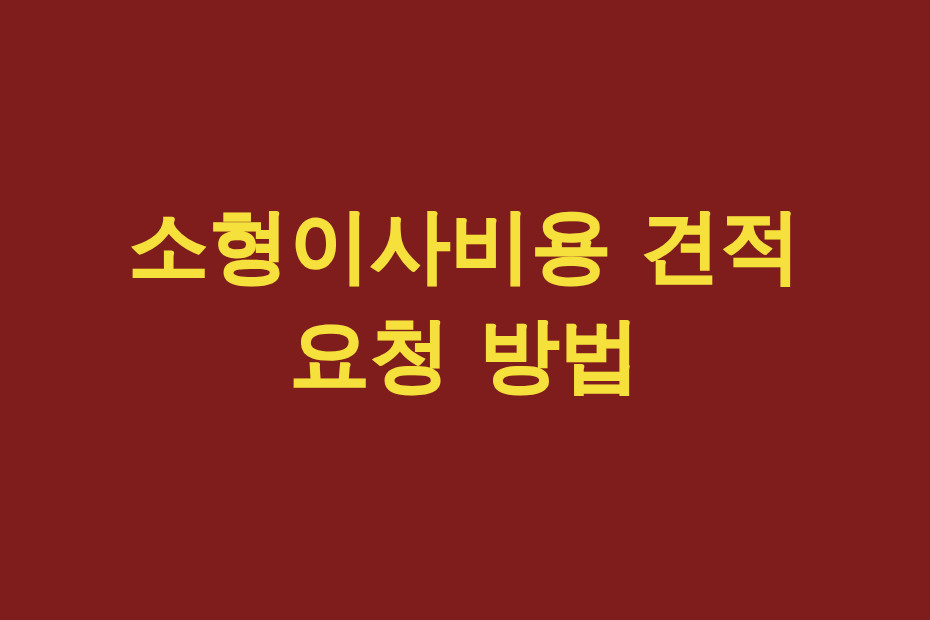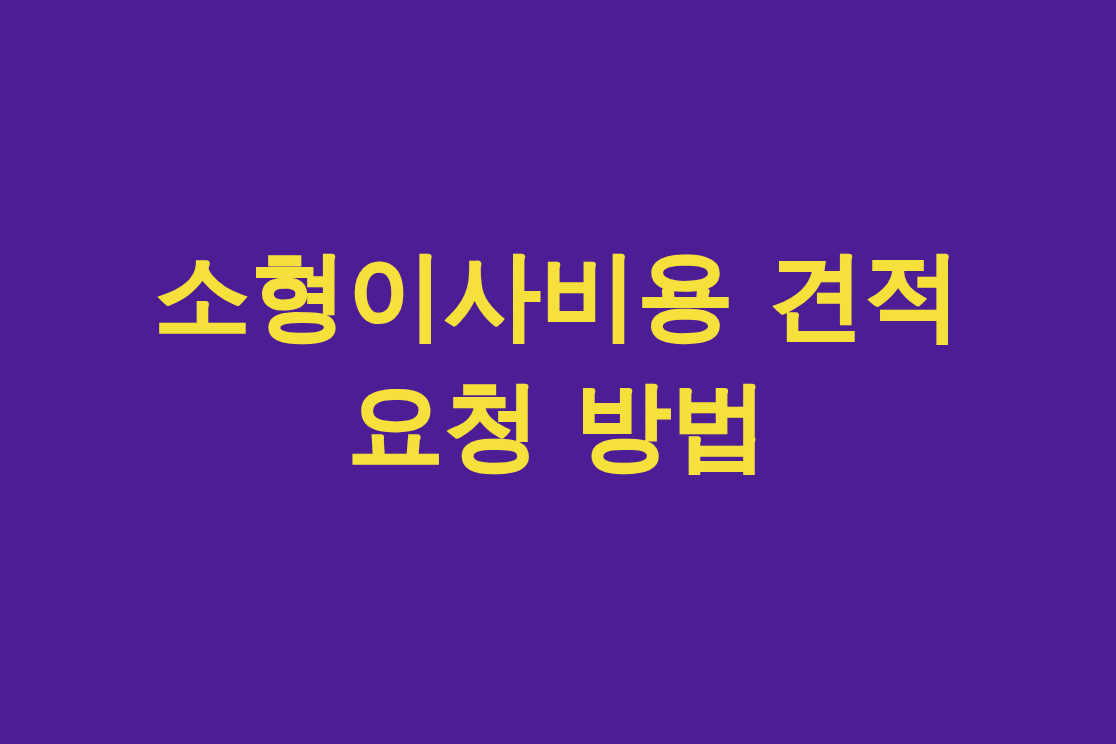--- a/index.html
+++ b/index.html
@@ -14,21 +14,21 @@
     overflow: hidden;
     font-family: "Liberation Sans", "DejaVu Sans", sans-serif;
   }
 
   
   .title-card {
     position: relative;
     box-sizing: border-box;
     width: 930px;
     height: 620px;
-    background-color: #4c1d95;
+    background-color: #7f1d1d;
     display: flex;
     align-items: center;
     justify-content: center;
     overflow: hidden;
   }
 
   .title-block {
     box-sizing: border-box;
     width: 100%;
     padding: 0 62px;

